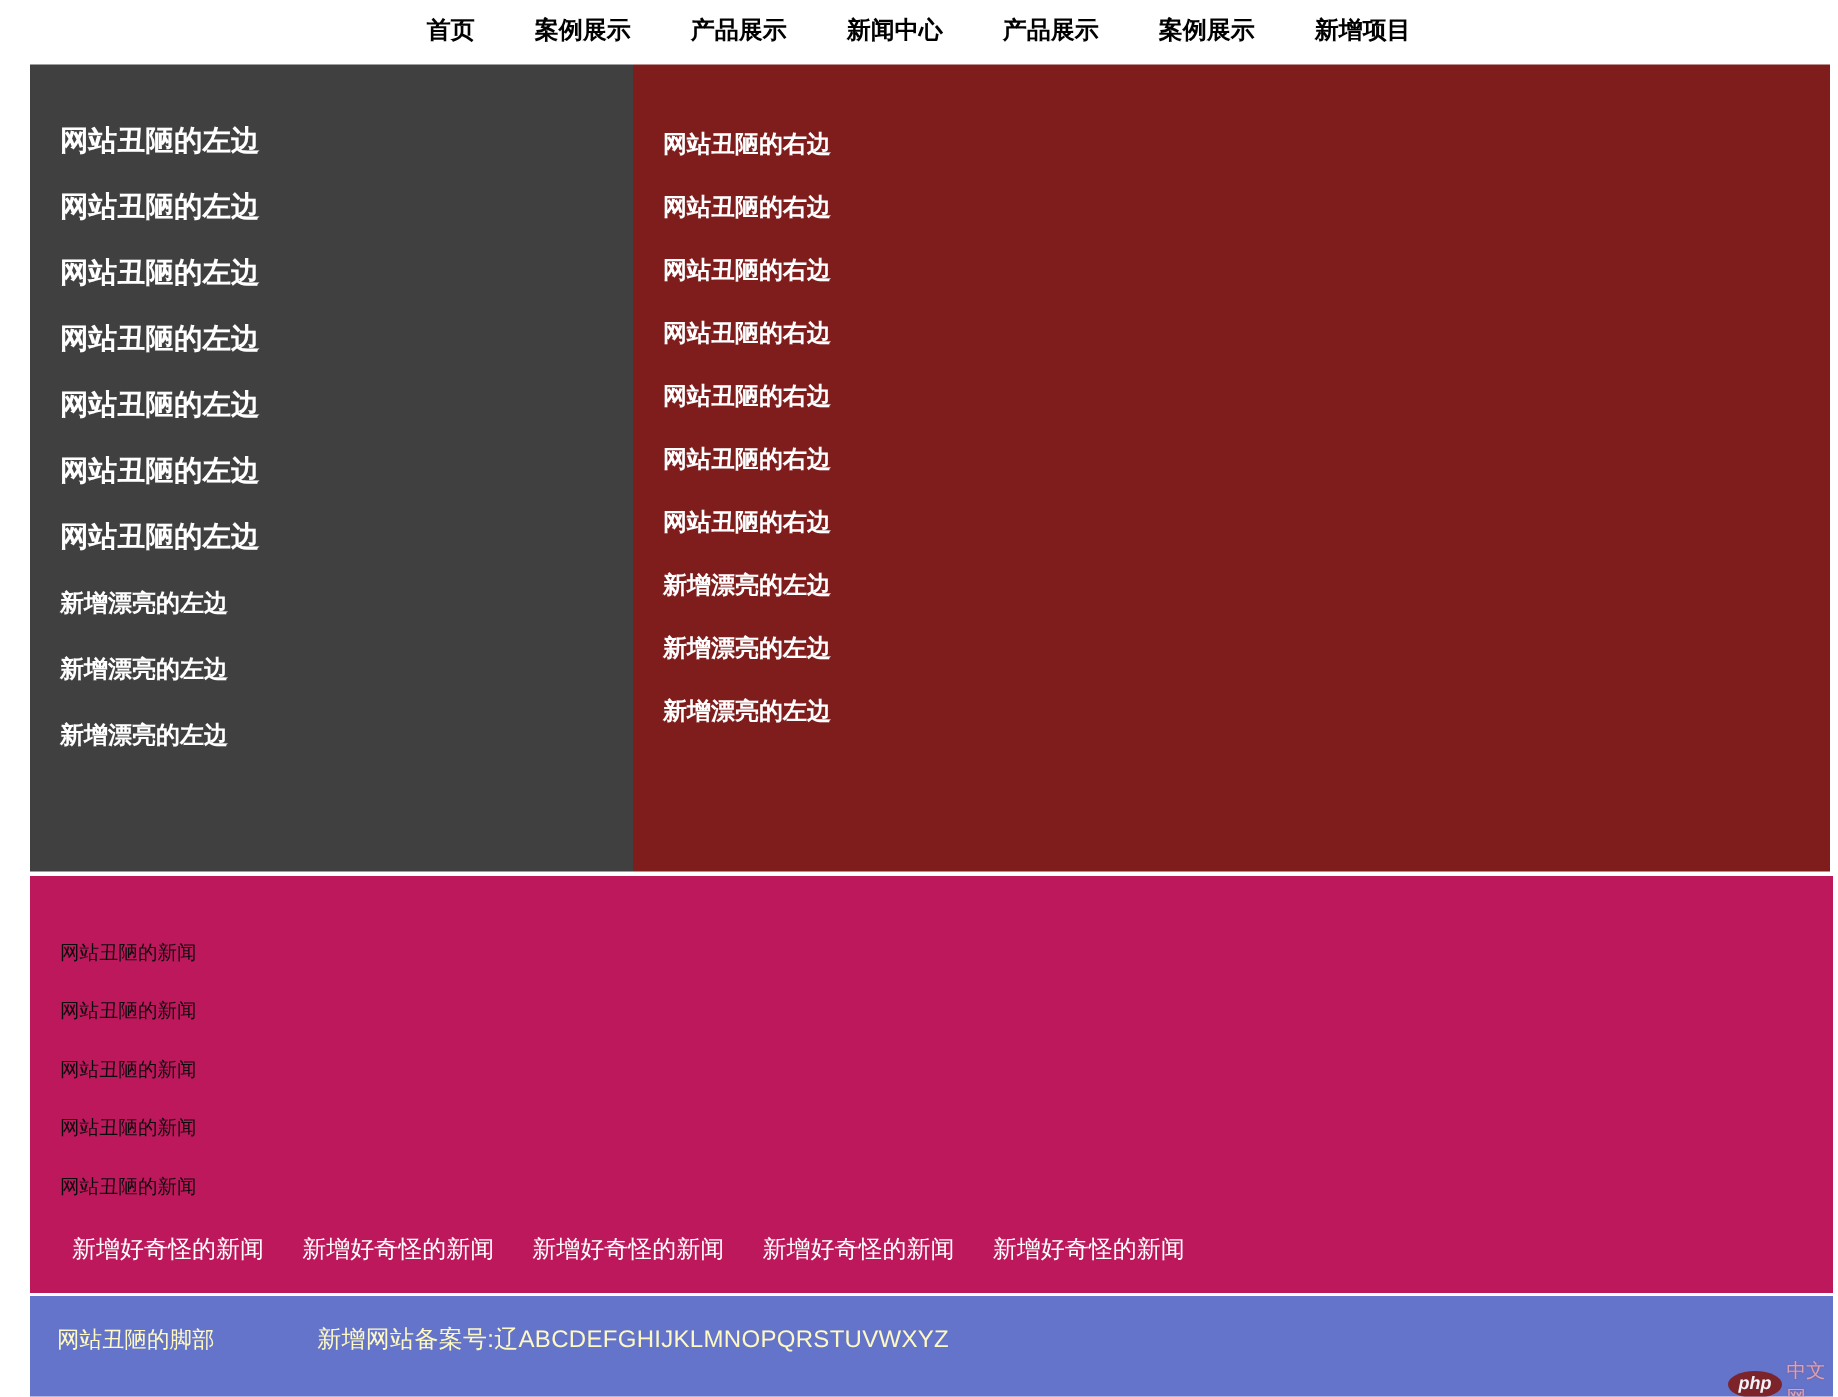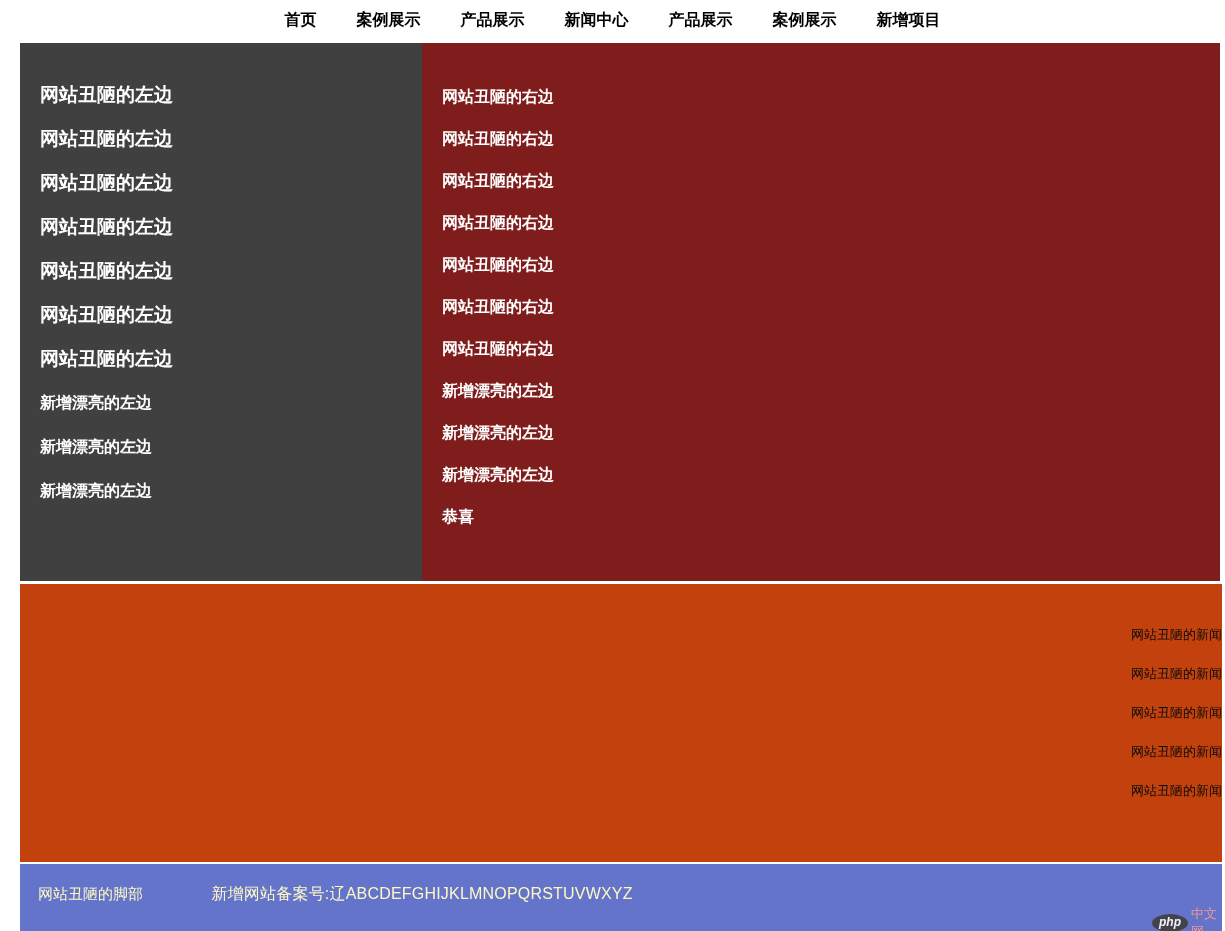--- a/index.html
+++ b/index.html
@@ -75,33 +75,39 @@
     <div class="item fs-md">网站丑陋的右边</div>
     <div class="item fs-md">网站丑陋的右边</div>
     <div class="item fs-md">网站丑陋的右边</div>
     <div class="item fs-md">网站丑陋的右边</div>
     <div class="item fs-md">网站丑陋的右边</div>
     <div class="item fs-md">网站丑陋的右边</div>
     <div class="item fs-md">网站丑陋的右边</div>
     <div class="item fs-md">新增漂亮的左边</div>
     <div class="item fs-md">新增漂亮的左边</div>
     <div class="item fs-md">新增漂亮的左边</div>
-    <div class="item fs-md">恭喜</div>
   </div>
 </div>
 
-<div class="news" style="background: #c2410c; text-align: right;">
+<div class="news" style="background: #be185d;">
   <div class="news-item">网站丑陋的新闻</div>
   <div class="news-item">网站丑陋的新闻</div>
   <div class="news-item">网站丑陋的新闻</div>
   <div class="news-item">网站丑陋的新闻</div>
   <div class="news-item">网站丑陋的新闻</div>
+  <div class="strange-row">
+    <span class="strange-item">新增好奇怪的新闻</span>
+    <span class="strange-item">新增好奇怪的新闻</span>
+    <span class="strange-item">新增好奇怪的新闻</span>
+    <span class="strange-item">新增好奇怪的新闻</span>
+    <span class="strange-item">新增好奇怪的新闻</span>
+  </div>
 </div>
 
 <div class="footer" style="background: rgb(100, 116, 203);">
   <span class="footer-label">网站丑陋的脚部</span>
   <span class="footer-beian">新增网站备案号:辽ABCDEFGHIJKLMNOPQRSTUVWXYZ</span>
 </div>
 
 <div class="watermark">
-  <span class="wm-logo" style="background: #404040;">php</span>
+  <span class="wm-logo" style="background: #7f1d1d;">php</span>
   <span class="wm-text">中文网</span>
 </div>
 
 </body></html>

